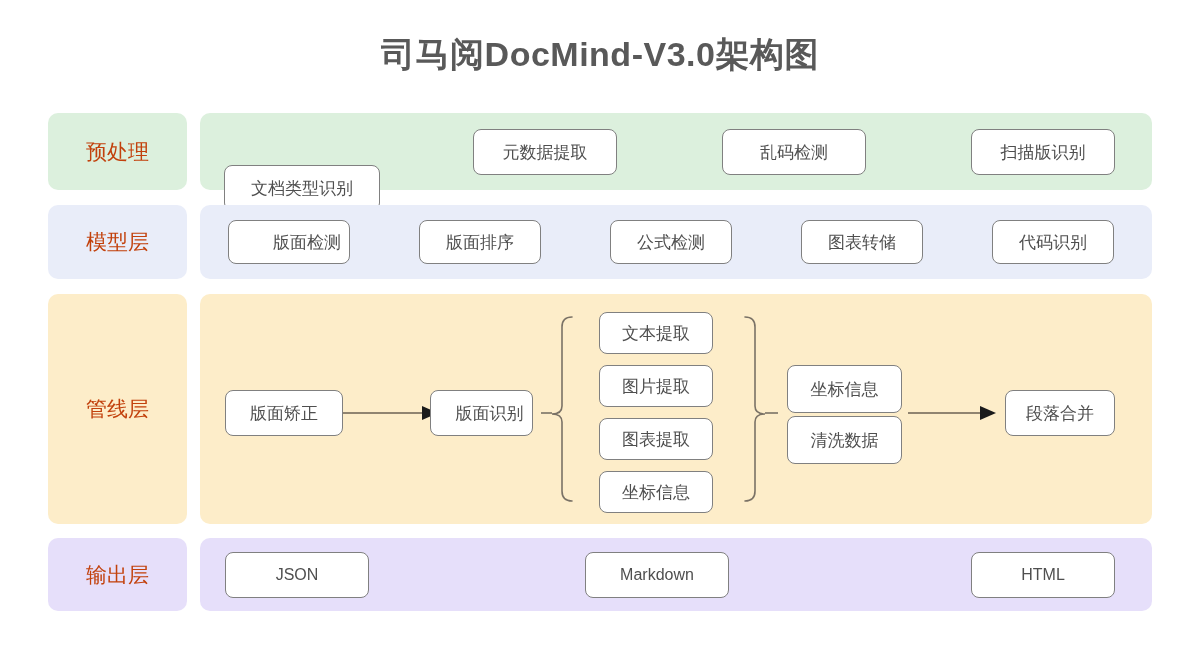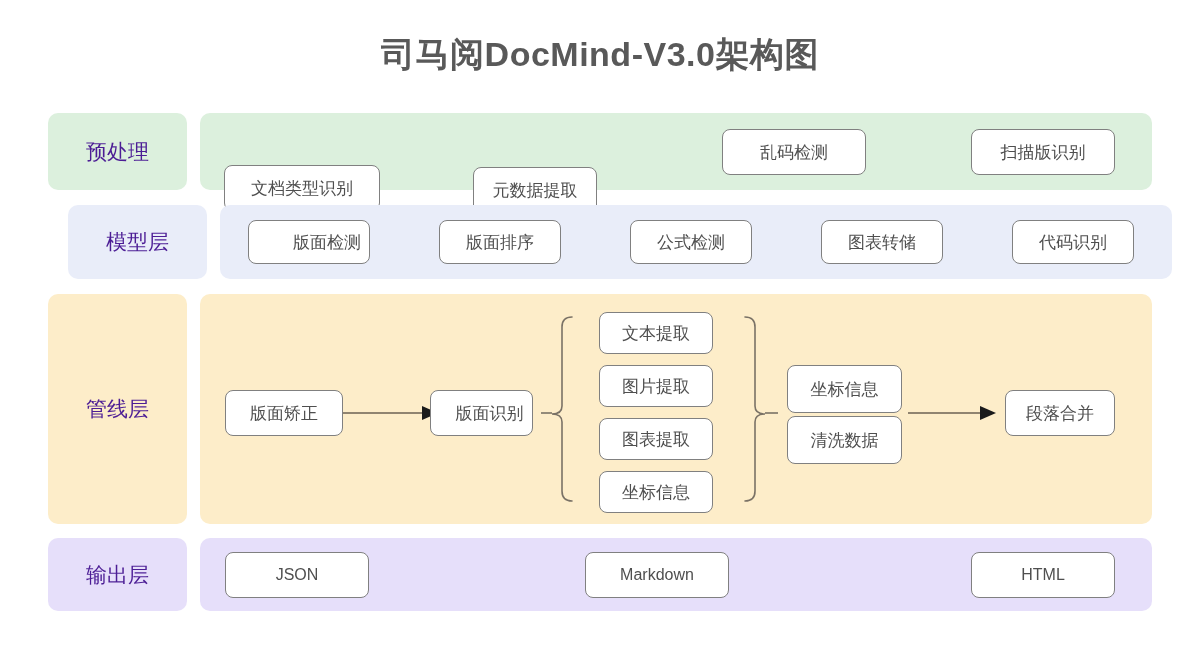--- a/index.html
+++ b/index.html
@@ -39,21 +39,21 @@
   .row-label {
     position: absolute;
     left: 0;
     top: 0;
     width: 139px;
     border-radius: 10px;
     display: flex;
     align-items: center;
     justify-content: center;
     font-size: 21px;
-    color: #4c1d95;
+    color: #c2410c;
     box-sizing: border-box;
   }
   .row-panel {
     position: absolute;
     left: 152px;
     top: 0;
     width: 952px;
     border-radius: 10px;
     box-sizing: border-box;
   }
@@ -61,21 +61,21 @@
   
   .band-pre  .row-label, .band-pre  .row-panel { background: #dcf0dd; }
   .band-model .row-label, .band-model .row-panel { background: #e9edf9; }
   .band-pipe .row-label, .band-pipe .row-panel { background: #fdedc9; }
   .band-out  .row-label, .band-out  .row-panel { background: #e6dffa; }
 
   
   #row-pre   { top: 113px; }
   #row-pre   .row-label, #row-pre   .row-panel { height: 77px; }
   #row-model { top: 205px; }
-  #row-model .row-label, #row-model .row-panel { height: 74px; margin-left: 20px; }
+  #row-model .row-label, #row-model .row-panel { height: 74px; }
   #row-pipe  { top: 294px; }
   #row-pipe  .row-label, #row-pipe  .row-panel { height: 230px; }
   #row-out   { top: 538px; }
   #row-out   .row-label, #row-out   .row-panel { height: 73px; }
 
   
   .node {
     position: absolute;
     background: #ffffff;
     border: 1.6px solid #808080;
@@ -116,21 +116,21 @@
 </head>
 <body>
 
 <div class="title">司马阅DocMind-V3.0架构图</div>
 
 <div class="row band-pre" id="row-pre">
   <div class="row-label">预处理</div>
   <div class="row-panel">
     <div class="flowrow">
       <div class="node" style="left:24px; top:16px; width:156px; height:46px;margin-top:36px;">文档类型识别</div>
-      <div class="node" style="left:273px; top:16px; width:124px; height:46px;margin-top:38px;">元数据提取</div>
+      <div class="node" style="left:273px; top:16px; width:144px; height:46px;">元数据提取</div>
       <div class="node" style="left:522px; top:16px; width:144px; height:46px;">乱码检测</div>
       <div class="node" style="left:771px; top:16px; width:144px; height:46px;">扫描版识别</div>
     </div>
   </div>
 </div>
 
 <div class="row band-model" id="row-model">
   <div class="row-label">模型层</div>
   <div class="row-panel">
     <div class="flowrow">

